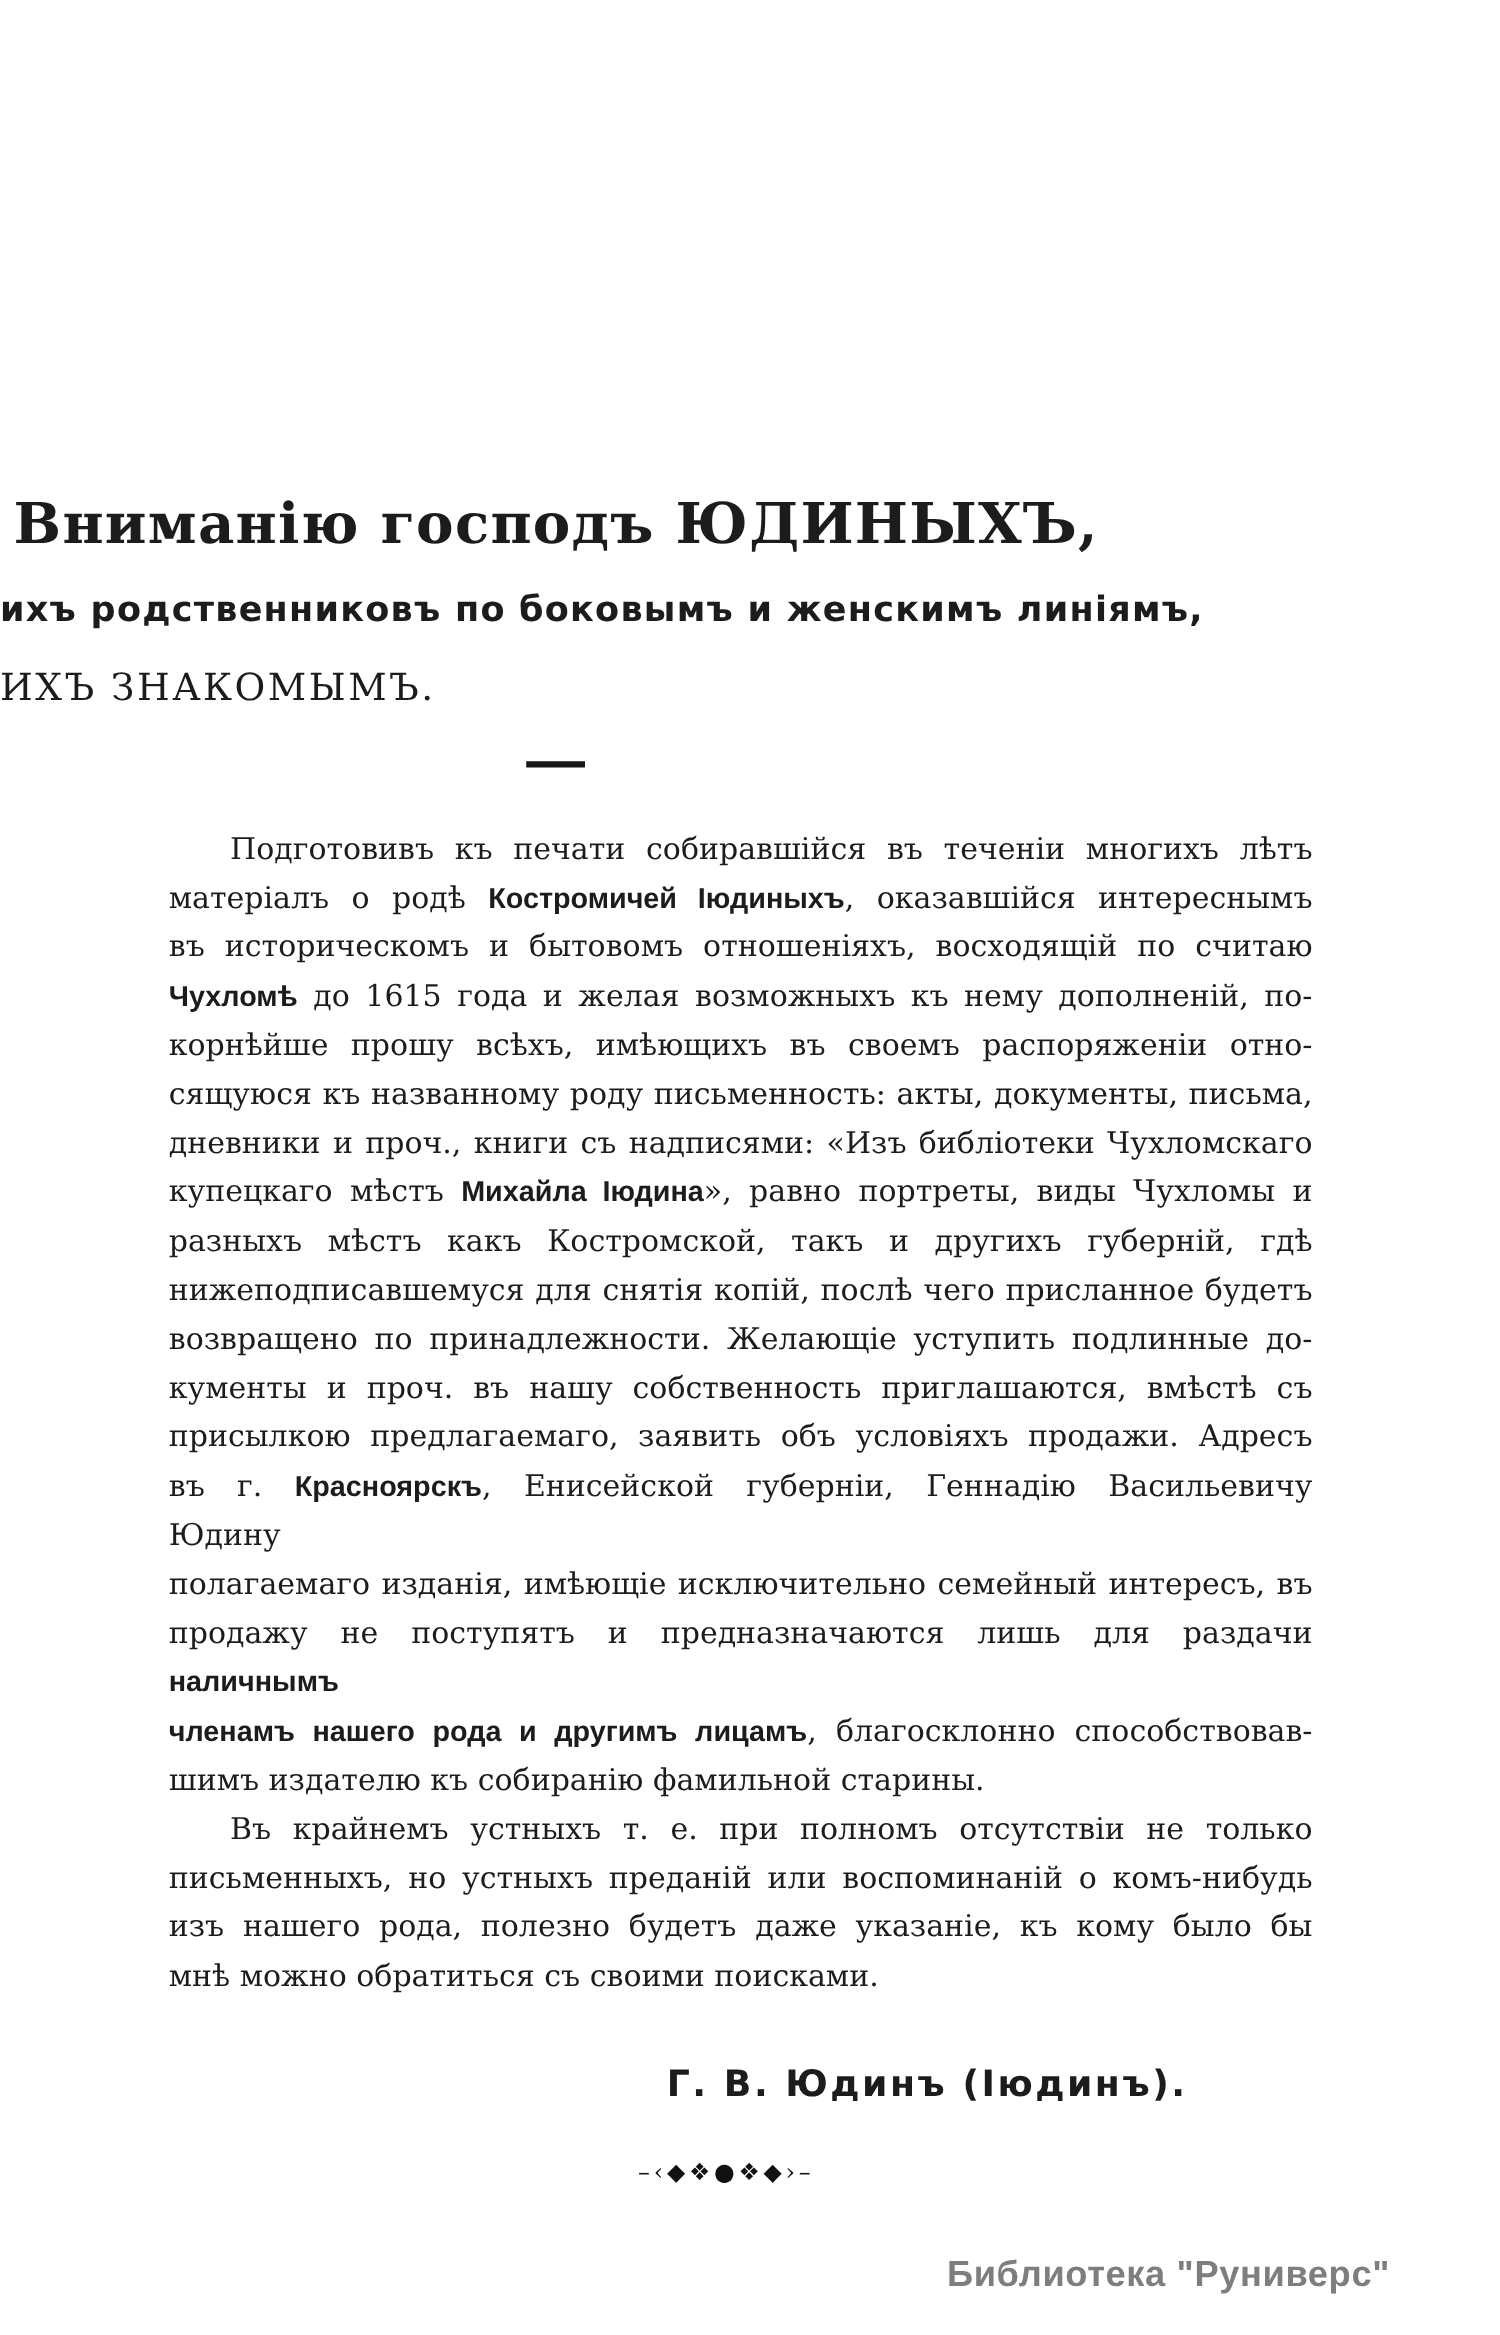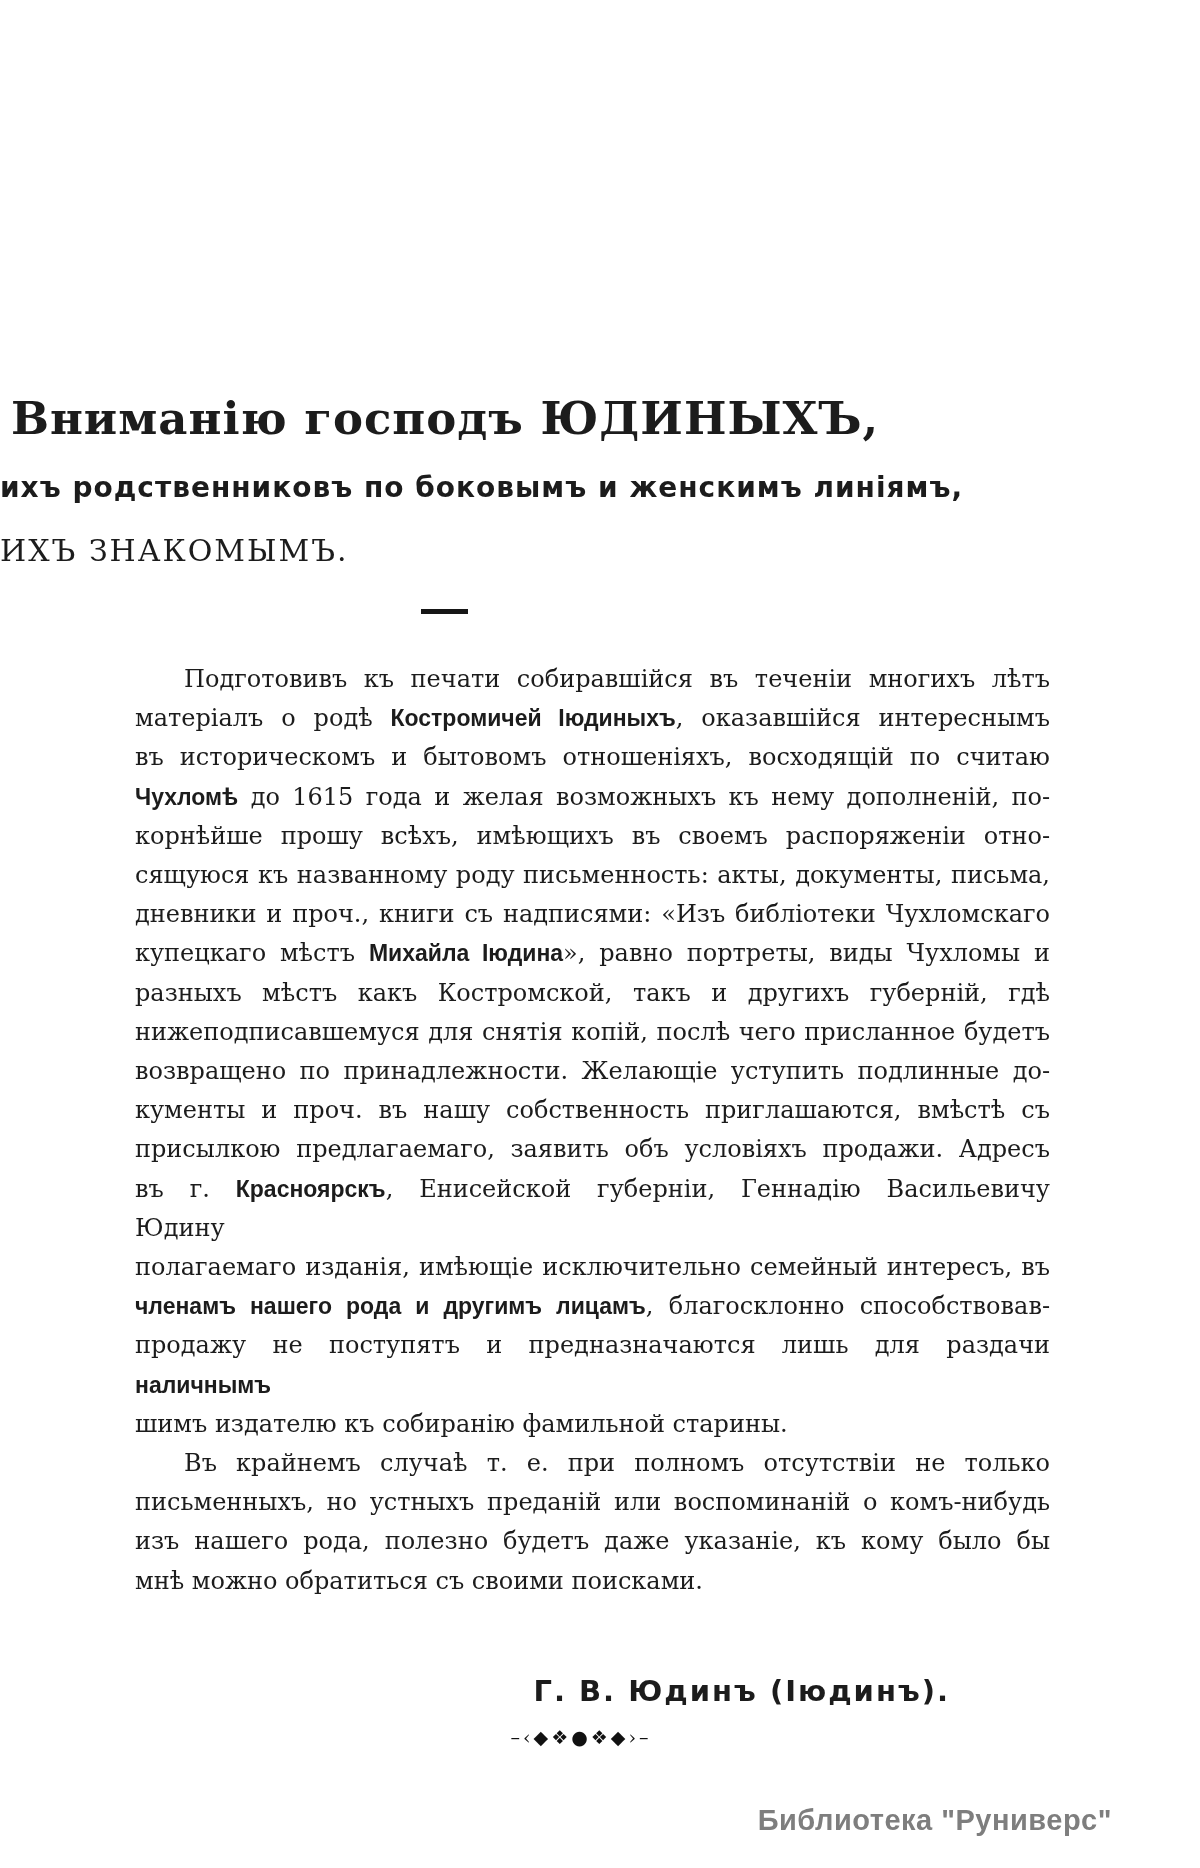--- a/index.html
+++ b/index.html
@@ -30,21 +30,20 @@
     font-size:24px; line-height:39.2px;
   }
   .line { text-align:left; }
   .line.justify { text-align:justify; text-align-last:justify; }
   .line.indent { text-indent:49px; }
   .b { font-family:Liberation Sans, sans-serif; font-weight:bold; font-size:23px; }
   .signature {
     position:absolute; left:135px; top:1650px; width:815px; text-align:right;
     font-family:"DejaVu Sans", sans-serif; font-weight:bold; font-size:29px;
     letter-spacing:2px;
-    margin-top:24px;
   }
   .ornament {
     position:absolute; left:431px; top:1726px; width:300px; text-align:center;
     font-size:19px; letter-spacing:3px; color:#111;
   }
   .watermark {
     position:absolute; right:112px; top:1804px;
     font-family:"Liberation Sans", sans-serif; font-weight:bold; font-size:29px;
     color:#7e7e7e; letter-spacing:0.5px;
   }
@@ -72,24 +71,24 @@
       <div class="line justify"><span>дневники и проч., книги съ надписями: «Изъ библіотеки Чухломскаго</span></div>
       <div class="line justify"><span>купецкаго мѣстъ </span><span class="b">Михайла Іюдина</span><span>», равно портреты, виды Чухломы и</span></div>
       <div class="line justify"><span>разныхъ мѣстъ какъ Костромской, такъ и другихъ губерній, гдѣ</span></div>
       <div class="line justify"><span>нижеподписавшемуся для снятія копій, послѣ чего присланное будетъ</span></div>
       <div class="line justify"><span>возвращено по принадлежности. Желающіе уступить подлинные до-</span></div>
       <div class="line justify"><span>кументы и проч. въ нашу собственность приглашаются, вмѣстѣ съ</span></div>
       <div class="line justify"><span>присылкою предлагаемаго, заявить объ условіяхъ продажи. Адресъ</span></div>
       <div class="line justify"><span>въ г. </span><span class="b">Красноярскъ</span><span>, Енисейской губерніи, Геннадію Васильевичу</span></div>
       <div class="line"><span>Юдину</span></div>
       <div class="line justify"><span>полагаемаго изданія, имѣющіе исключительно семейный интересъ, въ</span></div>
+      <div class="line justify"><span>продажу не поступятъ и предназначаются лишь для раздачи </span><span class="b">наличнымъ</span></div>
       <div class="line justify"><span class="b">членамъ нашего рода и другимъ лицамъ</span><span>, благосклонно способствовав-</span></div>
-      <div class="line justify"><span>продажу не поступятъ и предназначаются лишь для раздачи </span><span class="b">наличнымъ</span></div>
       <div class="line"><span>шимъ издателю къ собиранію фамильной старины.</span></div>
-      <div class="line justify indent"><span>Въ крайнемъ случаѣ т. е. при полномъ отсутствіи не только</span></div>
+      <div class="line justify indent"><span>Въ крайнемъ устныхъ т. е. при полномъ отсутствіи не только</span></div>
       <div class="line justify"><span>письменныхъ, но устныхъ преданій или воспоминаній о комъ-нибудь</span></div>
       <div class="line justify"><span>изъ нашего рода, полезно будетъ даже указаніе, къ кому было бы</span></div>
       <div class="line"><span>мнѣ можно обратиться съ своими поисками.</span></div>
     </div>
 
   <div class="signature">Г. В. Юдинъ (Іюдинъ).</div>
 
   <div class="ornament">–‹◆❖●❖◆›–</div>
 
   <div class="watermark">Библиотека "Руниверс"</div>

